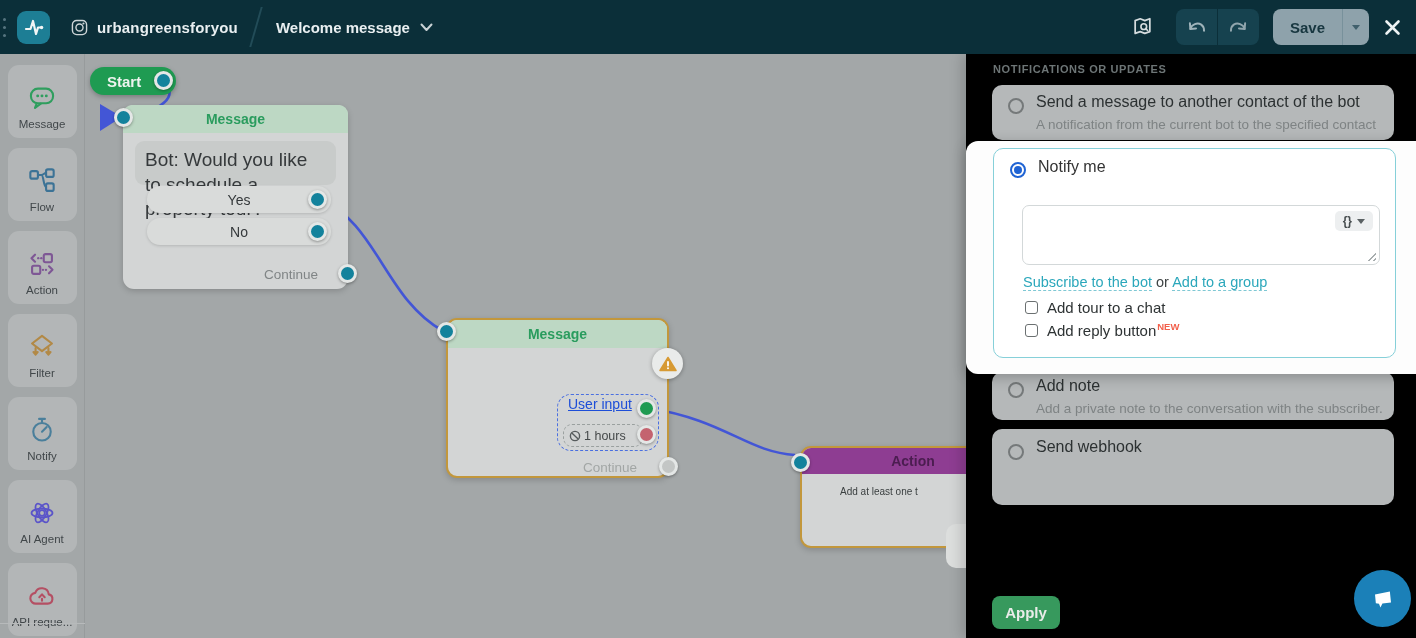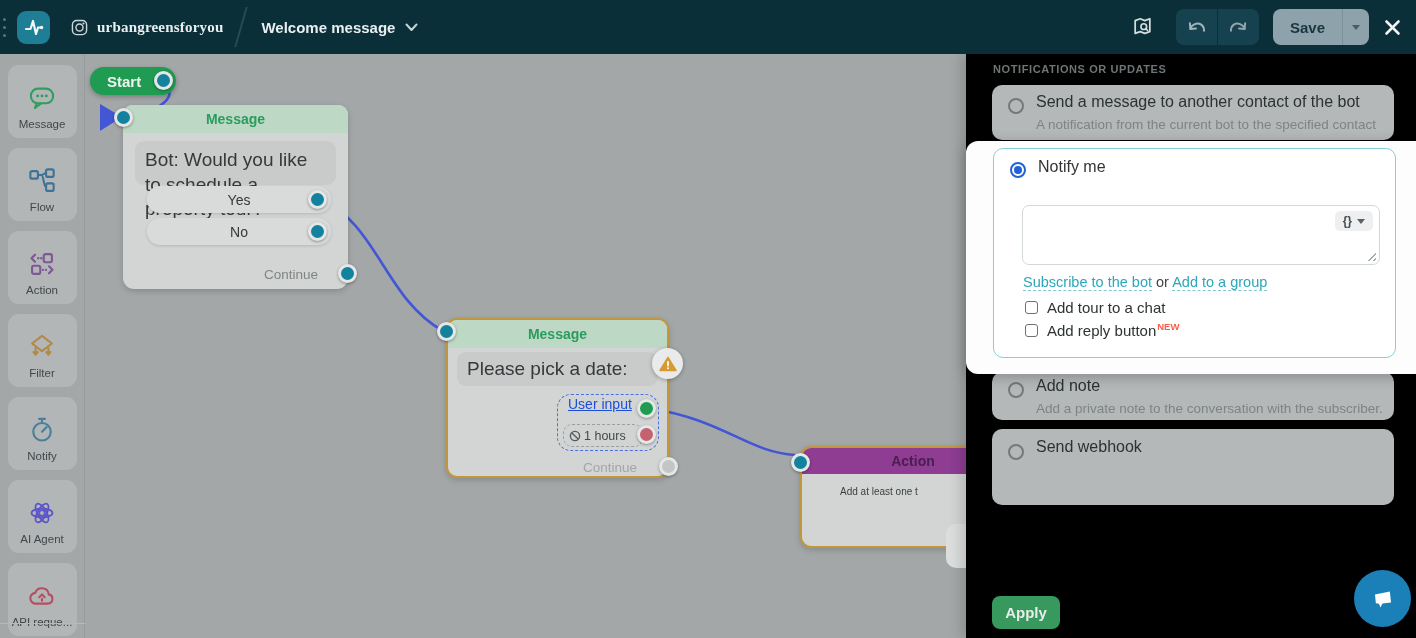--- a/index.html
+++ b/index.html
@@ -7,21 +7,21 @@
   body { font-family:"Liberation Sans", sans-serif; }
   .app { position:relative; width:1416px; height:638px; background:#a3a7a8; overflow:hidden; }
 
   
   .topbar { position:absolute; left:0; top:0; width:100%; height:54px; background:#0b2f39;
             display:flex; align-items:center; z-index:20; }
   .grip { width:3px; height:3px; border-radius:50%; background:#55747f; margin-left:3px;
           box-shadow:0 8px 0 #55747f, 0 16px 0 #55747f; position:relative; top:-8px; }
   .logo { width:33px; height:33px; border-radius:9px; background:#1d7e95; margin-left:11px;
           display:flex; align-items:center; justify-content:center; }
-  .botname { display:flex; gap:9px; margin-left:21px;font-family:Liberation Serif, serif; }
+  .botname { display:flex; gap:9px; margin-left:21px; }
   .botname .nm { color:#e9eff1; font-size:15px; font-weight:bold; letter-spacing:.2px; }
   .crumb-sep { width:2px; height:40px; background:#224c58; transform:skewX(-16deg); margin:0 19px 0 17px; }
   .flowname { display:flex; align-items:center; gap:10px; color:#e9eff1; font-size:15px; font-weight:bold; }
   .tb-spacer { flex:1; }
   .iconbtn { background:none; border:none; cursor:pointer; display:flex; align-items:center; justify-content:center; }
   .history { display:flex; background:#16424f; border-radius:8px; height:36px; margin-left:16px; overflow:hidden; }
   .history .iconbtn { width:41px; }
   .history .div { width:1px; background:#0b2f39; }
   .savebtn { display:flex; align-items:center; height:36px; background:#8ea2ab; border-radius:8px;
              margin-left:14px; cursor:pointer; }
@@ -330,21 +330,20 @@
       <div class="node-head head-green">
         <span>Message</span>
       </div>
       <span class="warn-badge">
         <svg width="18" height="16" viewBox="0 0 18 16">
           <path d="M9 1.5 L17 14.5 H1 Z" fill="#d79a33" stroke="#d79a33" stroke-width="1.5" stroke-linejoin="round"></path>
           <line x1="9" y1="6" x2="9" y2="9.5" stroke="#fff" stroke-width="1.8" stroke-linecap="round"></line>
           <circle cx="9" cy="12.2" r="1" fill="#fff"></circle>
         </svg>
       </span>
-      <div class="bubble">Please pick a date:</div>
       <div class="ui-group">
         <span class="uilabel">User input</span>
         <span class="port p-green"></span>
         <div class="timeout-box">
           <svg width="12" height="12" viewBox="0 0 12 12">
             <circle cx="6" cy="6" r="4.6" fill="none" stroke="#565b5c" stroke-width="1.4"></circle>
             <line x1="2.8" y1="2.9" x2="9.2" y2="9.1" stroke="#565b5c" stroke-width="1.4"></line>
           </svg>
           <span>1 hours</span>
         </div>

